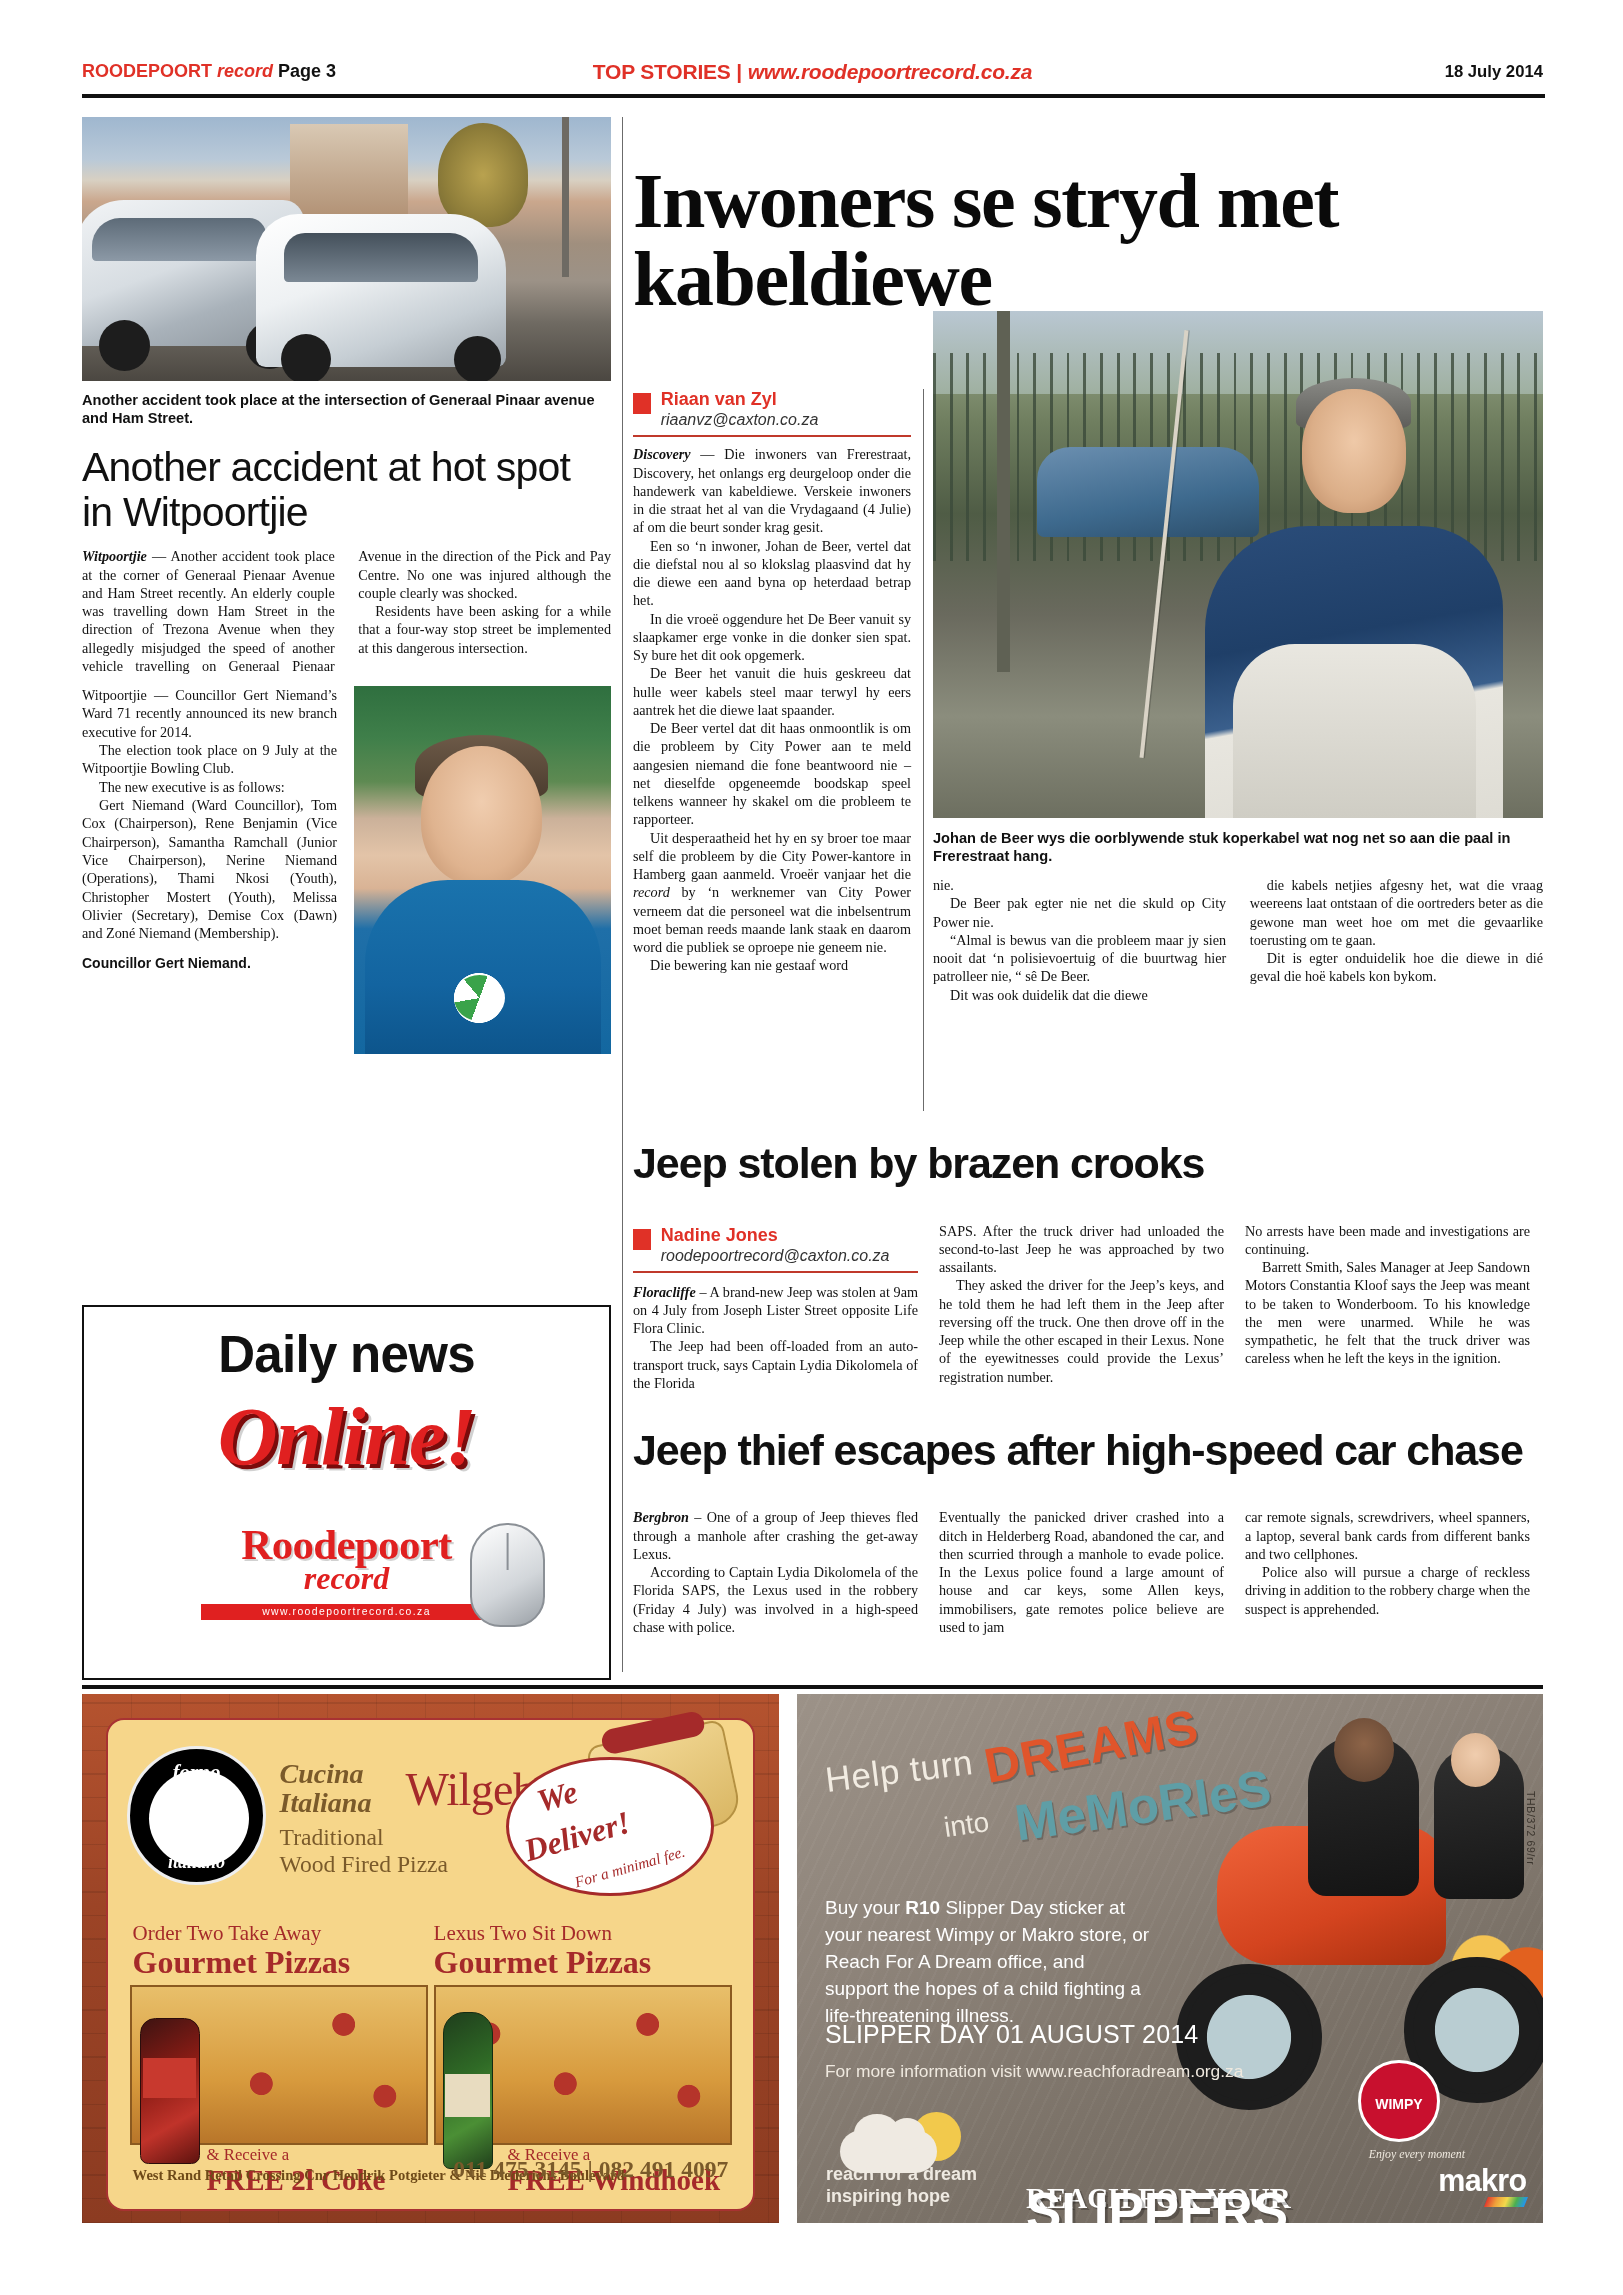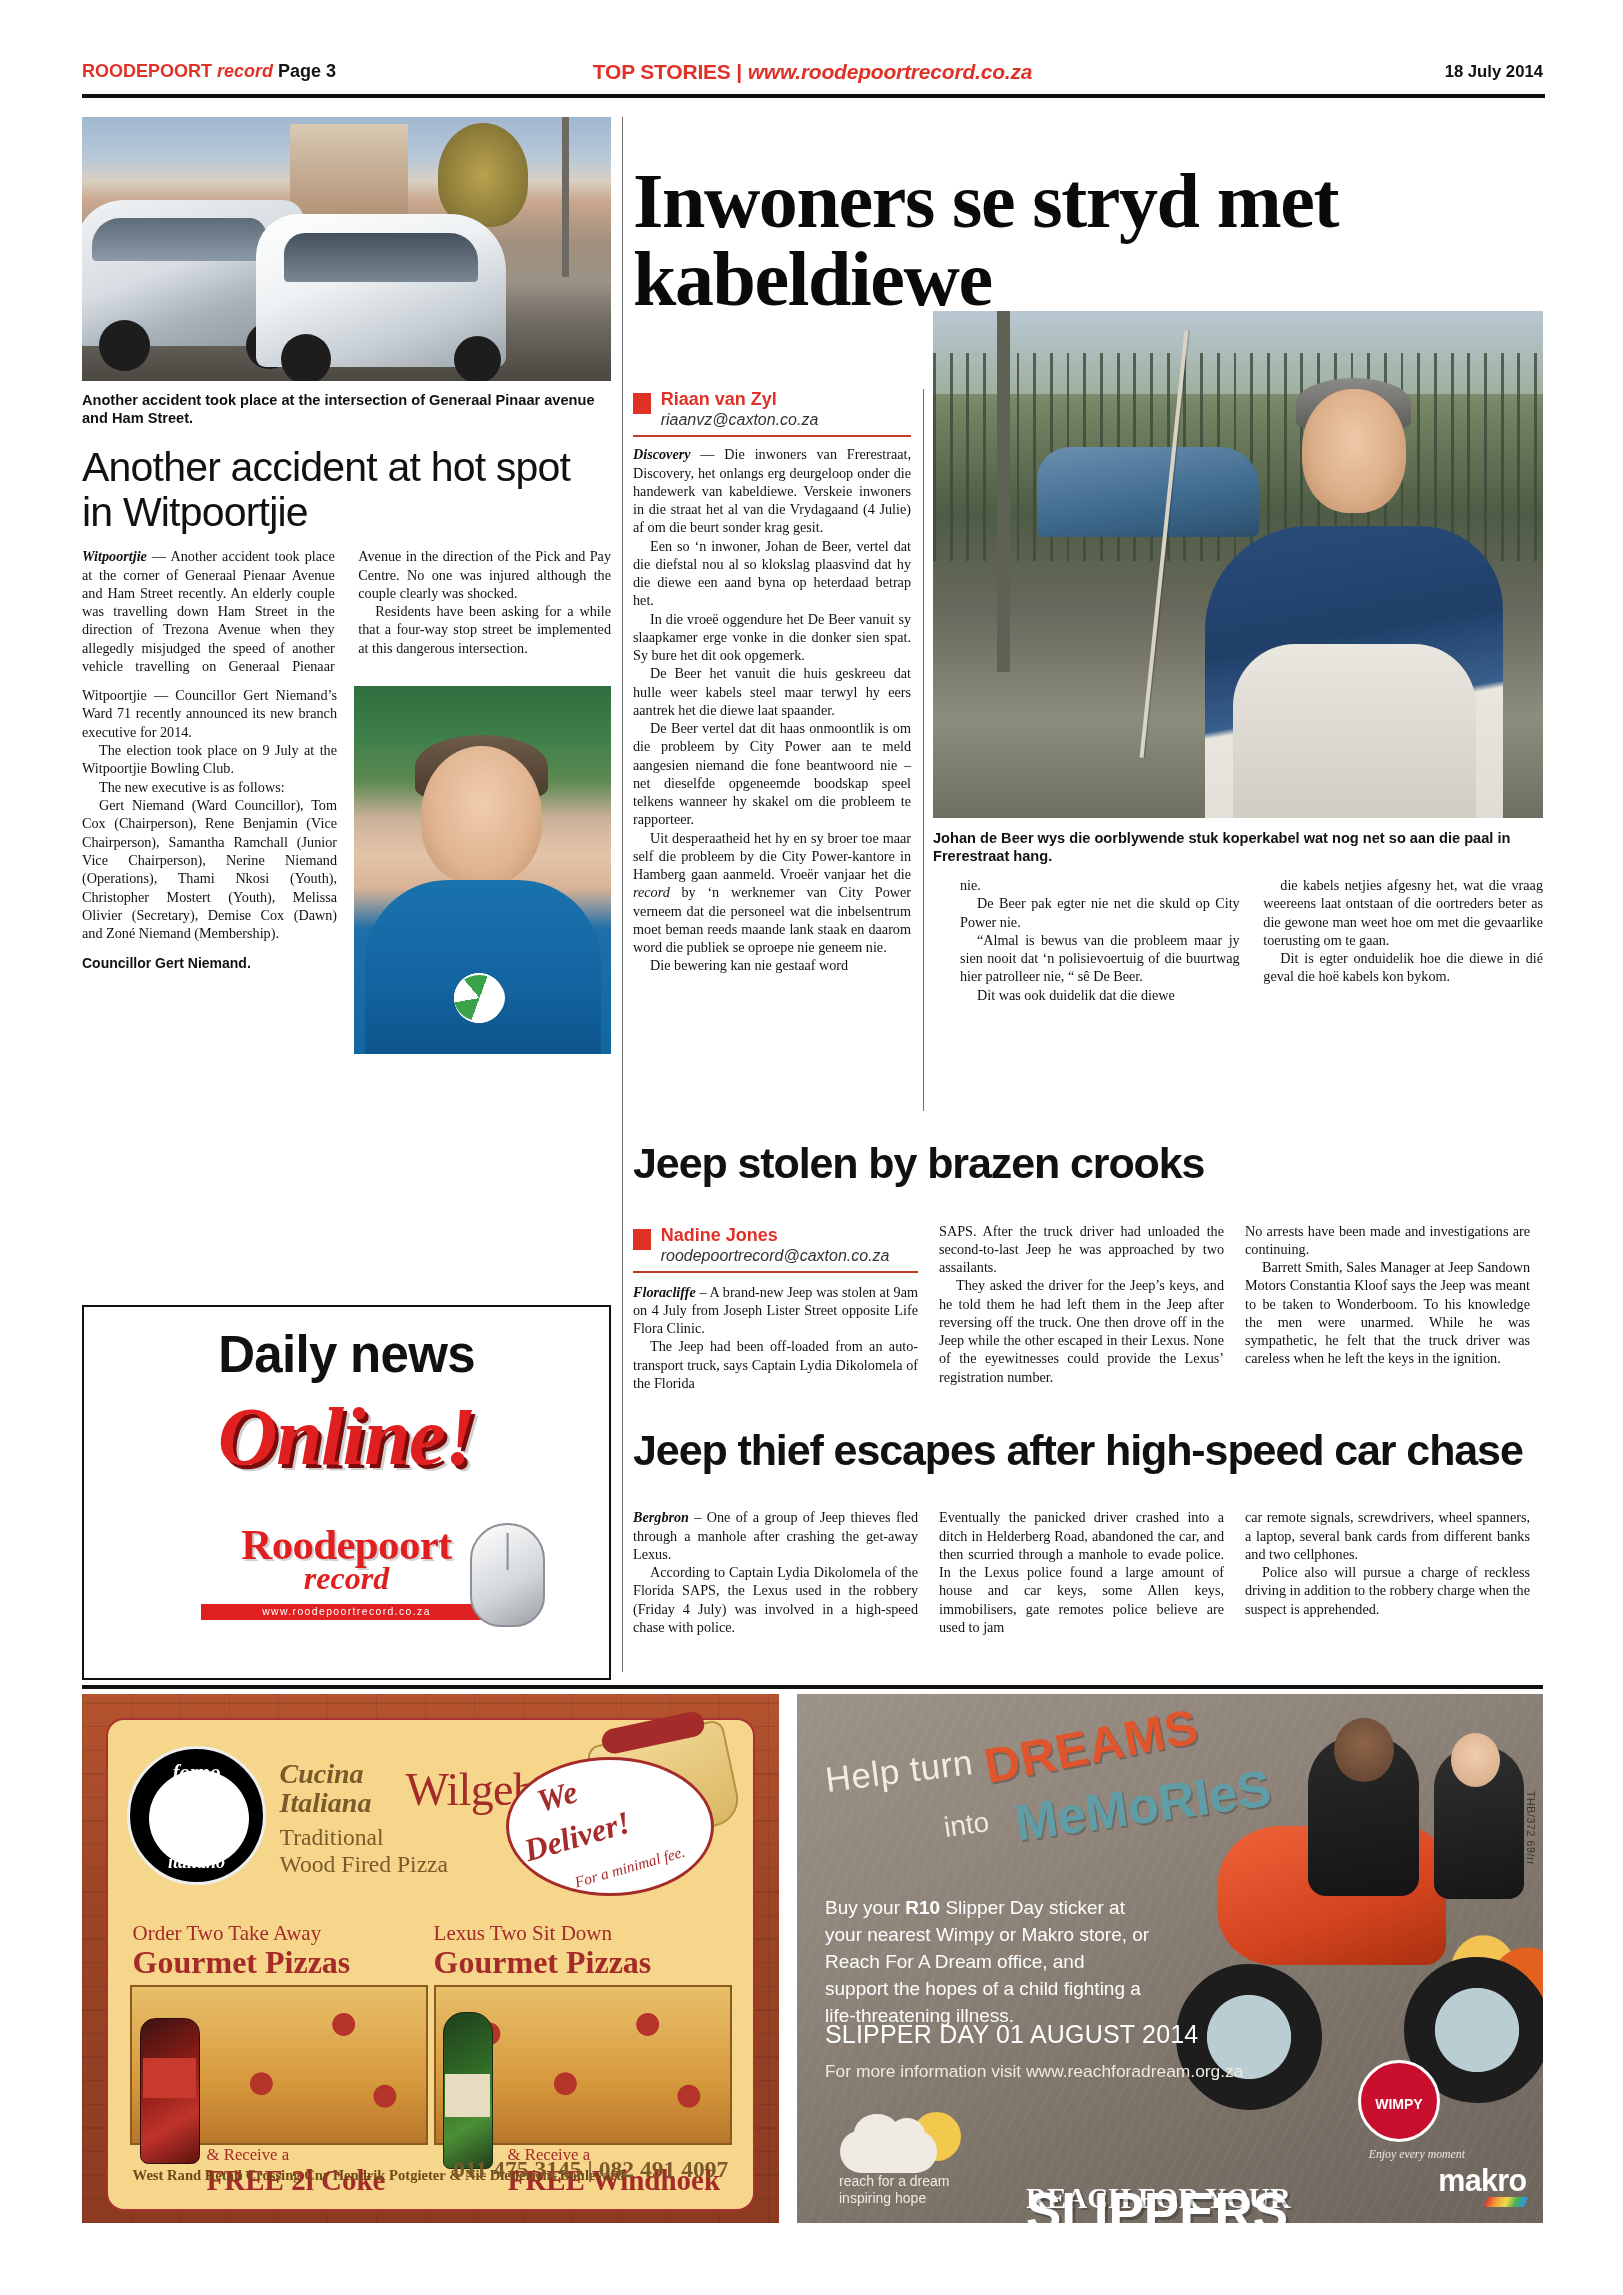--- a/index.html
+++ b/index.html
@@ -239,21 +239,21 @@
     position:absolute; left:229px; top:18px; width:4.2px; height:430px;
     background:#d9d3c6; transform:rotate(6deg);
     box-shadow:1.4px 0 0 rgba(0,0,0,.2);
   }
   .smp-pole { position:absolute; left:64px; top:0; width:12.5px; height:361px; background:#5f6154; }
 
   .maincap {
     font-family:"Liberation Sans", sans-serif; font-weight:bold; font-size:14.6px;
     line-height:1.3; color:#111;
   }
-  .tail2col { column-count:2; column-gap:23.6px; margin-top:9.7px;margin-left:27px; }
+  .tail2col { column-count:2; column-gap:23.6px; margin-top:9.7px; }
 
   .big-headline2 {
     font-family:"Liberation Sans", sans-serif; font-size:43px; line-height:1.04;
     color:#111; letter-spacing:-1.1px;
   }
 
   
   .ad-rule { position:absolute; left:82px; top:1685px; width:1461px; height:3.5px; background:#111; }
 
   .pizza-ad {
@@ -416,22 +416,22 @@
   }
   .dr-cloud:before{content:"";position:absolute;left:14px;top:-16.7px;width:46px;height:39px;
     background:#efeae2;border-radius:50%;}
   .dr-cloud:after{content:"";position:absolute;right:12.5px;top:-12.5px;width:36px;height:32px;
     background:#efeae2;border-radius:50%;}
   .dr-sun {
     position:absolute; left:87px; top:-2.8px; width:49px; height:49px; border-radius:50%;
     background:#f2c94c;
   }
   .dr-rfad-txt {
-    position:absolute; left:14px; bottom:-2.8px; font-family:"Liberation Sans", sans-serif;
-    font-size:14px; color:#efeae2; line-height:1.25;
+    position:absolute; left:1px; bottom:-2.8px; font-family:"Liberation Sans", sans-serif;
+    font-size:18px; color:#efeae2; line-height:1.25;font-weight:bold;
   }
   .dr-moto {
     position:absolute; right:-21px; top:28px; width:430px; height:430px;
   }
   .dr-moto-body {
     position:absolute; left:83px; top:104px; width:229px; height:139px;
     background:linear-gradient(160deg,#f0643a,#d4441f 60%,#a8300f);
     border-radius:62px 42px 21px 56px;
   }
   .dr-wheel {

